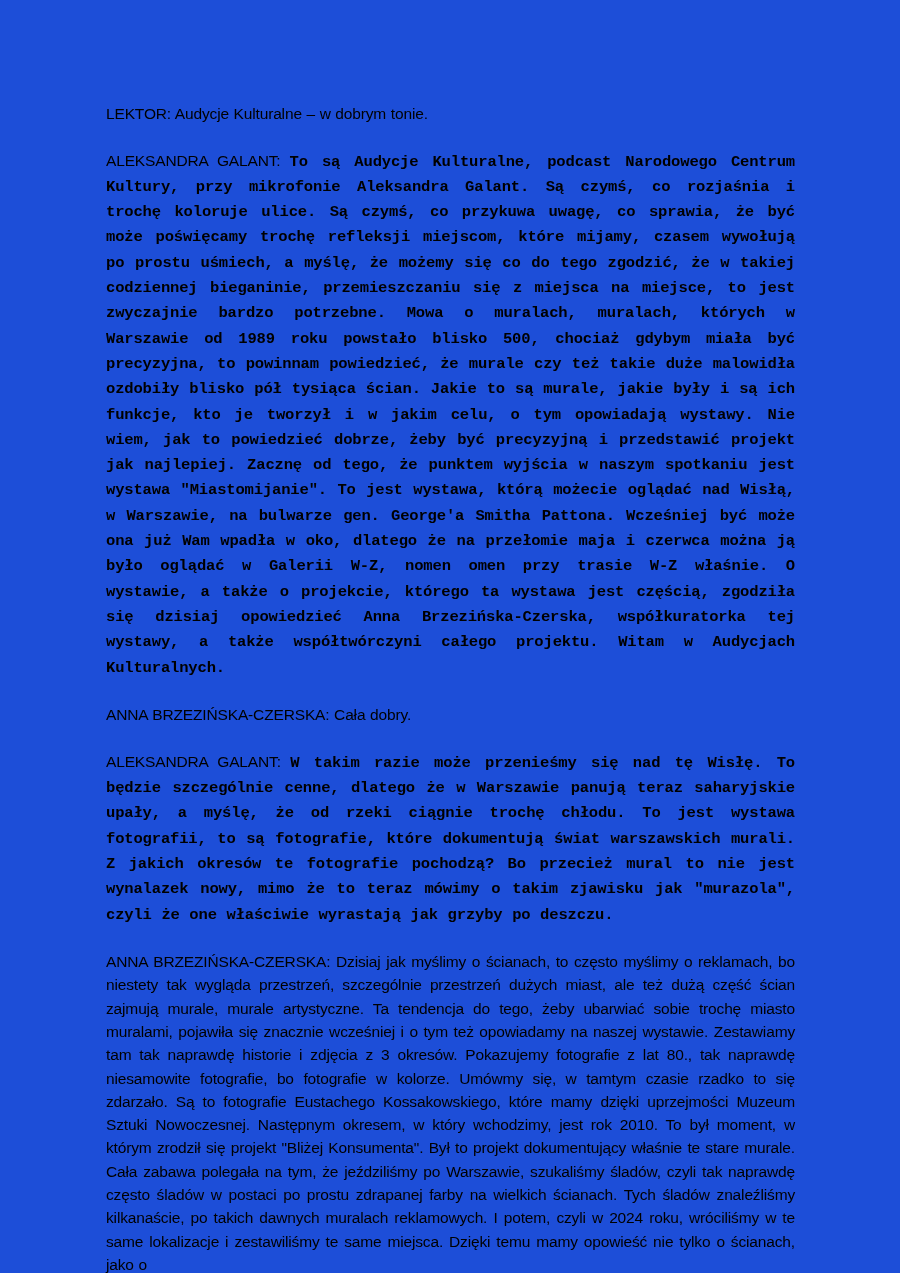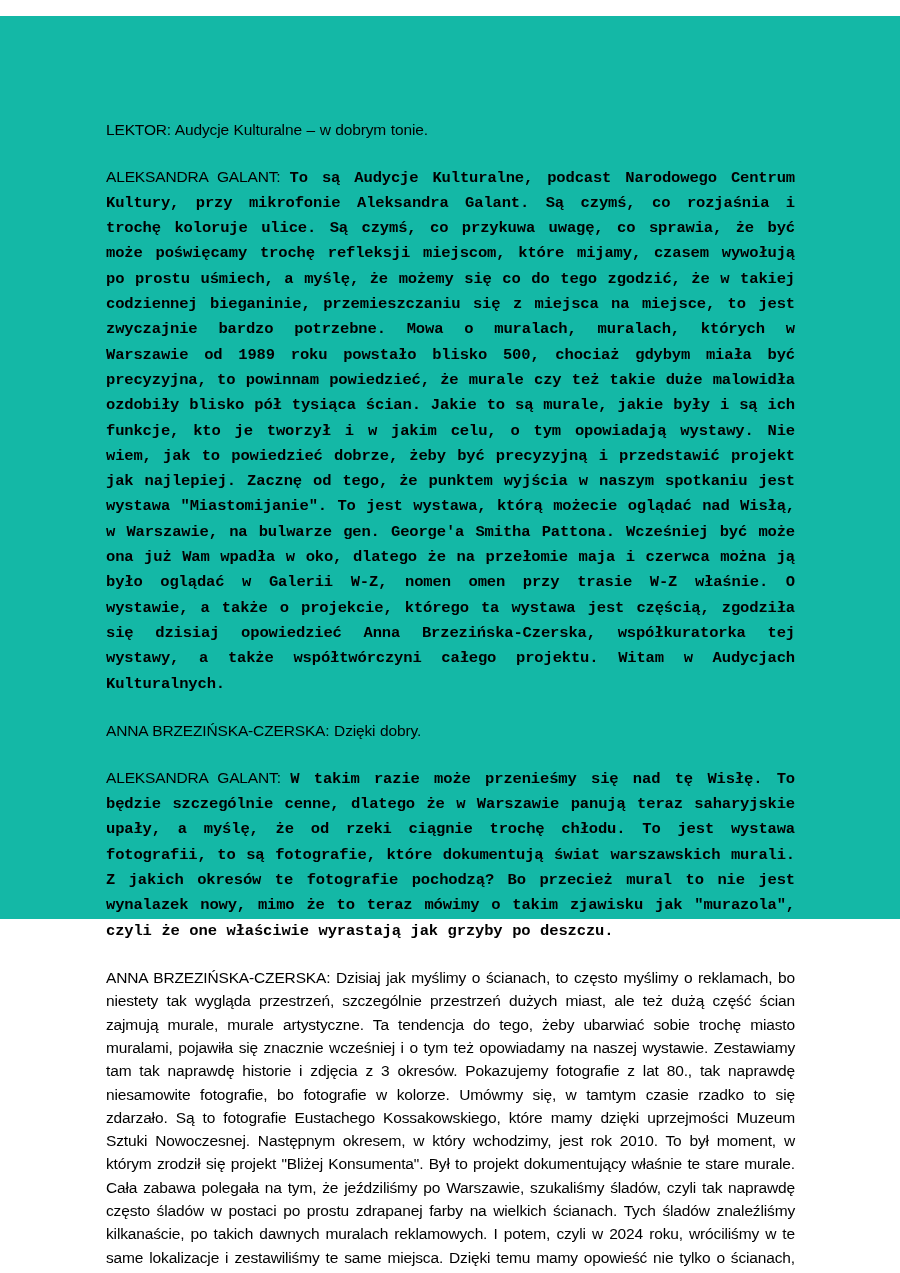--- a/index.html
+++ b/index.html
@@ -8,24 +8,23 @@
   body {
     width: 900px;
     height: 1273px;
     overflow: hidden;
     font-family: "Liberation Sans", "DejaVu Sans", sans-serif;
     color: #000000;
     -webkit-font-smoothing: antialiased;
   }
   .page {
     width: 900px;
-    height: 903px;
+    height: 1273px;
     padding: 102px 105px 40px 106px;
-    background: #14b8a6;
-    margin-top: 16px;
+    background: #1d4ed8;
   }
   .para {
     font-size: 15.5px;
     line-height: 23.3px;
     text-align: justify;
     letter-spacing: -0.15px;
     margin-bottom: 23.3px;
     word-spacing: 0.5px;
   }
   .para:last-child { margin-bottom: 0; }
@@ -35,19 +34,19 @@
 </style>
 </head>
 <body>
 
 <div class="page">
 
   <p class="para"><span class="speaker">LEKTOR:</span> <span class="content">Audycje Kulturalne – w dobrym tonie.</span></p>
 
   <p class="para emphasis"><span class="speaker">ALEKSANDRA GALANT:</span> <span class="content">To są Audycje Kulturalne, podcast Narodowego Centrum Kultury, przy mikrofonie Aleksandra Galant. Są czymś, co rozjaśnia i trochę koloruje ulice. Są czymś, co przykuwa uwagę, co sprawia, że być może poświęcamy trochę refleksji miejscom, które mijamy, czasem wywołują po prostu uśmiech, a myślę, że możemy się co do tego zgodzić, że w takiej codziennej bieganinie, przemieszczaniu się z miejsca na miejsce, to jest zwyczajnie bardzo potrzebne. Mowa o muralach, muralach, których w Warszawie od 1989 roku powstało blisko 500, chociaż gdybym miała być precyzyjna, to powinnam powiedzieć, że murale czy też takie duże malowidła ozdobiły blisko pół tysiąca ścian. Jakie to są murale, jakie były i są ich funkcje, kto je tworzył i w jakim celu, o tym opowiadają wystawy. Nie wiem, jak to powiedzieć dobrze, żeby być precyzyjną i przedstawić projekt jak najlepiej. Zacznę od tego, że punktem wyjścia w naszym spotkaniu jest wystawa "Miastomijanie". To jest wystawa, którą możecie oglądać nad Wisłą, w Warszawie, na bulwarze gen. George'a Smitha Pattona. Wcześniej być może ona już Wam wpadła w oko, dlatego że na przełomie maja i czerwca można ją było oglądać w Galerii W-Z, nomen omen przy trasie W-Z właśnie. O wystawie, a także o projekcie, którego ta wystawa jest częścią, zgodziła się dzisiaj opowiedzieć Anna Brzezińska-Czerska, współkuratorka tej wystawy, a także współtwórczyni całego projektu. Witam w Audycjach Kulturalnych.</span></p>
 
-  <p class="para"><span class="speaker">ANNA BRZEZIŃSKA-CZERSKA:</span> <span class="content">Dzięki dobry.</span></p>
+  <p class="para"><span class="speaker">ANNA BRZEZIŃSKA-CZERSKA:</span> <span class="content">Cała dobry.</span></p>
 
   <p class="para emphasis"><span class="speaker">ALEKSANDRA GALANT:</span> <span class="content">W takim razie może przenieśmy się nad tę Wisłę. To będzie szczególnie cenne, dlatego że w Warszawie panują teraz saharyjskie upały, a myślę, że od rzeki ciągnie trochę chłodu. To jest wystawa fotografii, to są fotografie, które dokumentują świat warszawskich murali. Z jakich okresów te fotografie pochodzą? Bo przecież mural to nie jest wynalazek nowy, mimo że to teraz mówimy o takim zjawisku jak "murazola", czyli że one właściwie wyrastają jak grzyby po deszczu.</span></p>
 
   <p class="para"><span class="speaker">ANNA BRZEZIŃSKA-CZERSKA:</span> <span class="content">Dzisiaj jak myślimy o ścianach, to często myślimy o reklamach, bo niestety tak wygląda przestrzeń, szczególnie przestrzeń dużych miast, ale też dużą część ścian zajmują murale, murale artystyczne. Ta tendencja do tego, żeby ubarwiać sobie trochę miasto muralami, pojawiła się znacznie wcześniej i o tym też opowiadamy na naszej wystawie. Zestawiamy tam tak naprawdę historie i zdjęcia z 3 okresów. Pokazujemy fotografie z lat 80., tak naprawdę niesamowite fotografie, bo fotografie w kolorze. Umówmy się, w tamtym czasie rzadko to się zdarzało. Są to fotografie Eustachego Kossakowskiego, które mamy dzięki uprzejmości Muzeum Sztuki Nowoczesnej. Następnym okresem, w który wchodzimy, jest rok 2010. To był moment, w którym zrodził się projekt "Bliżej Konsumenta". Był to projekt dokumentujący właśnie te stare murale. Cała zabawa polegała na tym, że jeździliśmy po Warszawie, szukaliśmy śladów, czyli tak naprawdę często śladów w postaci po prostu zdrapanej farby na wielkich ścianach. Tych śladów znaleźliśmy kilkanaście, po takich dawnych muralach reklamowych. I potem, czyli w 2024 roku, wróciliśmy w te same lokalizacje i zestawiliśmy te same miejsca. Dzięki temu mamy opowieść nie tylko o ścianach, jako o</span></p>
 
 </div>
 
 </body></html>

